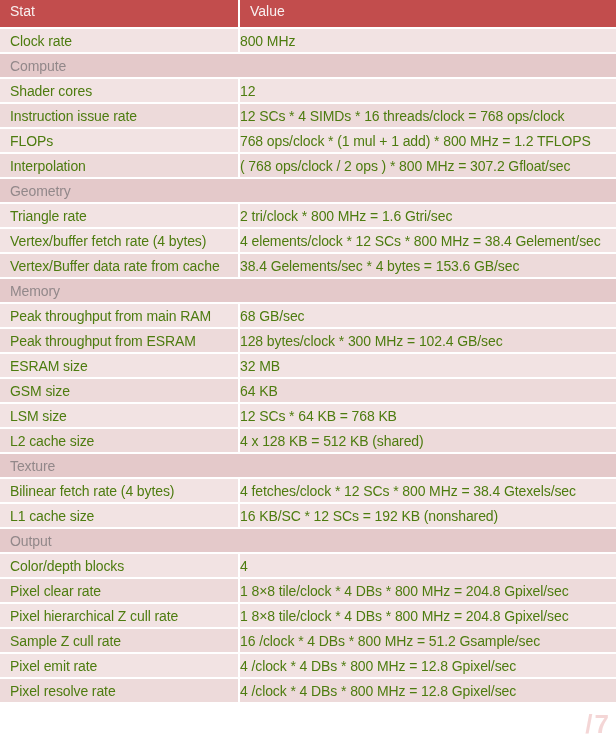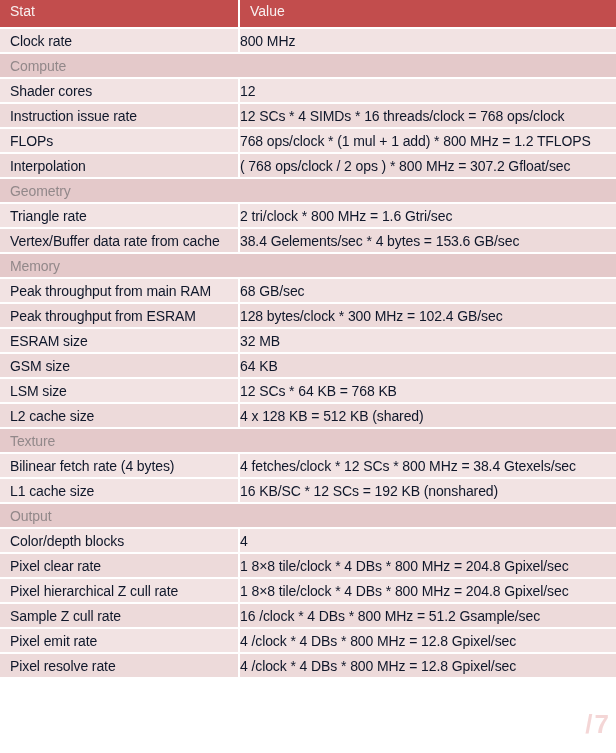--- a/index.html
+++ b/index.html
@@ -36,21 +36,21 @@
   }
   table.stats th:first-child {
     border-right: 2px solid #ffffff;
   }
   table.stats td {
     height: 25px;
     box-sizing: border-box;
     border-bottom: 2px solid #ffffff;
     font-size: 14px;
     letter-spacing: -0.1px;
-    color: #0f172a;
+    color: #4d7c0f;
     padding: 0 0 0 10px;
     white-space: nowrap;
     overflow: hidden;
     vertical-align: middle;
   }
   tr.data-row td.stat-cell {
     border-right: 2px solid #ffffff;
   }
   tr.data-row td.value-cell {
     padding-left: 0;
@@ -116,20 +116,24 @@
         <td class="stat-cell">Interpolation</td>
         <td class="value-cell">( 768 ops/clock / 2 ops ) * 800 MHz = 307.2 Gfloat/sec</td>
       </tr>
       <tr class="section-row">
         <td colspan="2">Geometry</td>
       </tr>
       <tr class="data-row light">
         <td class="stat-cell">Triangle rate</td>
         <td class="value-cell">2 tri/clock * 800 MHz = 1.6 Gtri/sec</td>
       </tr>
+      <tr class="data-row light">
+        <td class="stat-cell">Vertex/buffer fetch rate (4 bytes)</td>
+        <td class="value-cell">4 elements/clock * 12 SCs * 800 MHz = 38.4 Gelement/sec</td>
+      </tr>
       <tr class="data-row dark">
         <td class="stat-cell">Vertex/Buffer data rate from cache</td>
         <td class="value-cell">38.4 Gelements/sec * 4 bytes = 153.6 GB/sec</td>
       </tr>
       <tr class="section-row">
         <td colspan="2">Memory</td>
       </tr>
       <tr class="data-row light">
         <td class="stat-cell">Peak throughput from main RAM</td>
         <td class="value-cell">68 GB/sec</td>

